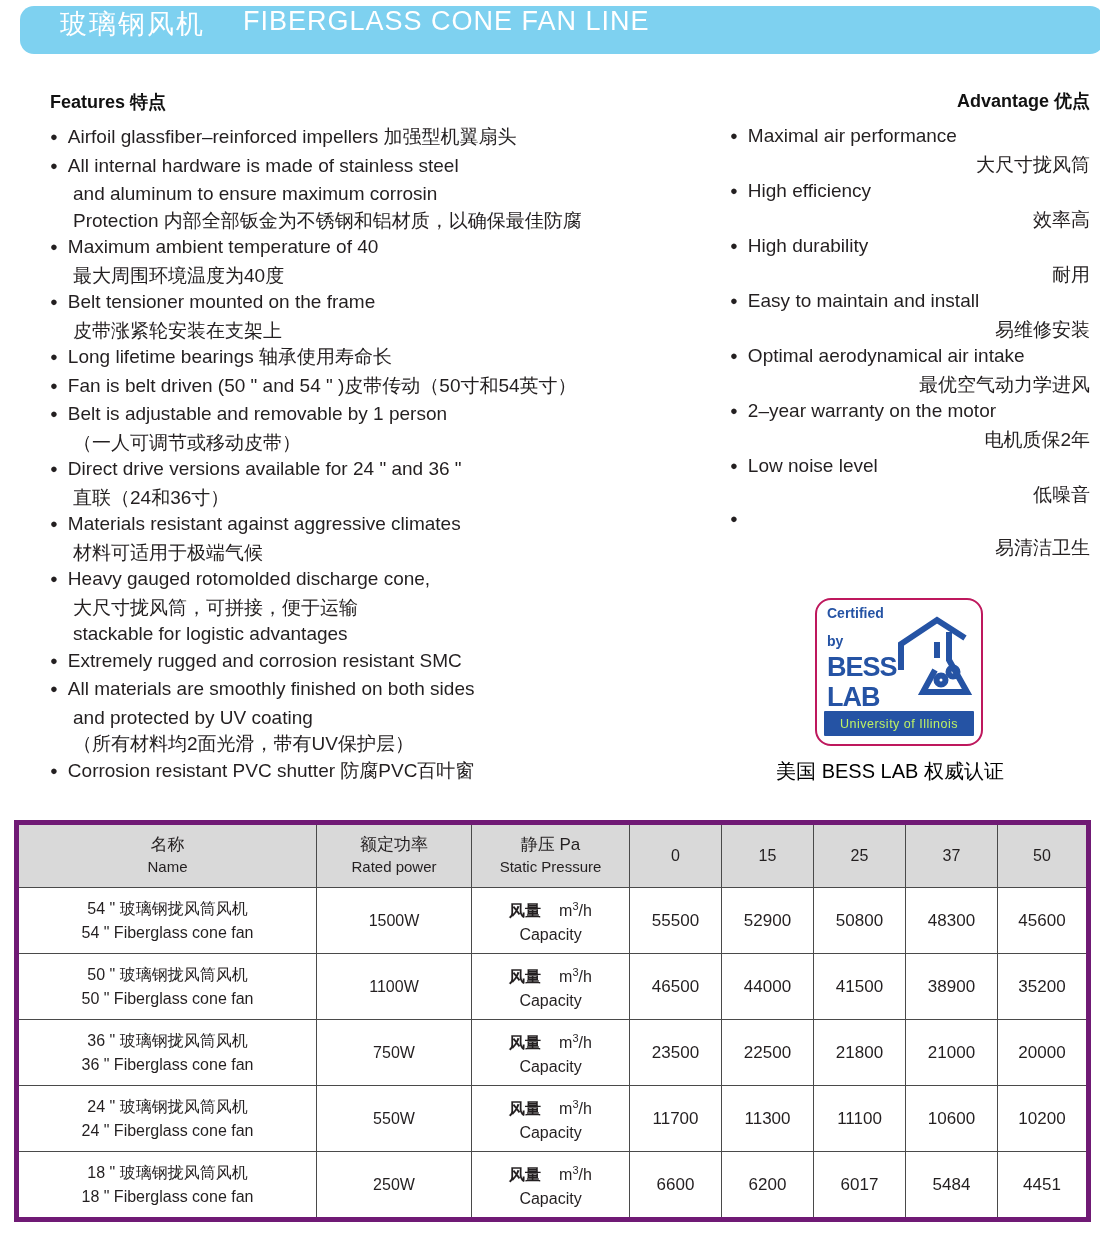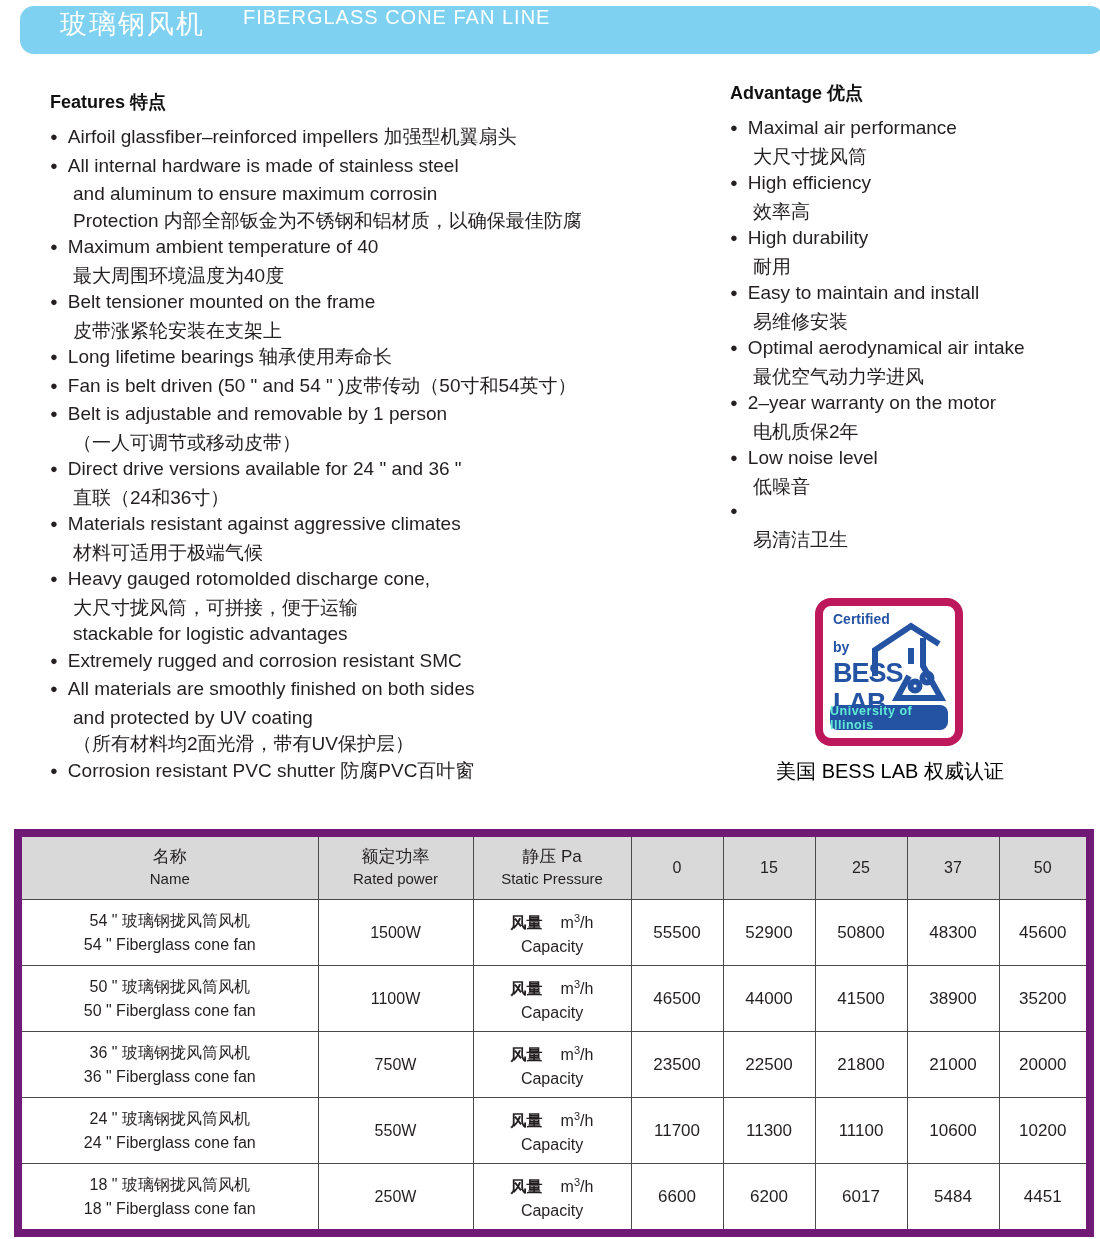--- a/index.html
+++ b/index.html
@@ -3,52 +3,52 @@
 <meta charset="utf-8">
 <style>
   html,body{margin:0;padding:0;background:#ffffff;width:1100px;height:1239px;
     font-family:"Liberation Sans","DejaVu Sans",sans-serif;color:#231f20;}
   .page{position:relative;width:1100px;height:1239px;overflow:hidden;}
 
   
   .banner{position:absolute;left:8px;top:6px;width:1084px;height:48px;background:#7ed1f0;
     border-radius:14px;display:flex;align-items:flex-start;color:#ffffff;font-weight:normal;margin-left:12px;}
   .banner .zh{font-size:27px;margin-left:40px;letter-spacing:2px;}
-  .banner .en{font-size:20px;margin-left:38px;letter-spacing:1px;}
+  .banner .en{font-size:27px;margin-left:38px;letter-spacing:1px;}
 
   
   .features{position:absolute;left:50px;top:90px;width:650px;}
-  .advantages{position:absolute;left:730px;top:81px;width:360px;}
+  .advantages{position:absolute;left:730px;top:89px;width:360px;text-align:right;}
   h2{font-size:18px;font-weight:bold;margin:0 0 10px 0;color:#111;}
   .item{font-size:19px;line-height:26.5px;}
   .l0{display:flex;align-items:baseline;}
   .dot{font-size:13px;margin-right:10px;position:relative;top:-2px;flex:0 0 auto;}
   .cont{padding-left:23px;}
 
   
-  .badge{position:absolute;left:815px;top:598px;width:148px;height:148px;background:#fff;
-    border:8px solid #be185d;border-radius:16px;box-sizing:border-box;}
+  .badge{position:absolute;left:815px;top:598px;width:168px;height:148px;background:#fff;
+    border:2px solid #be185d;border-radius:16px;box-sizing:border-box;}
   .badge-top{position:absolute;left:10px;top:6px;color:#2553a4;font-weight:bold;line-height:1;}
   .badge-top .s1{font-size:14px;}
   .badge-top .s2{font-size:14px;margin-top:14px;}
   .badge-top .s3{font-size:27px;letter-spacing:-1px;margin-top:6px;}
   .badge-top .s4{font-size:27px;letter-spacing:-1px;margin-top:3px;}
   .badge-icon{position:absolute;right:6px;top:14px;}
   .badge-foot{position:absolute;left:7px;right:7px;bottom:8px;height:25px;background:#2553a4;
-    border-radius:8px;color:#5eead4;font-weight:bold;font-size:12.5px;display:flex;
+    border-radius:1px;color:#bef264;font-weight:normal;font-size:12.5px;display:flex;
     align-items:center;justify-content:center;letter-spacing:0.5px;}
   .badge-caption{position:absolute;left:770px;top:758px;width:240px;text-align:center;
     font-size:20px;color:#000000;}
 
   
   table.spec{position:absolute;left:14px;top:820px;width:1072px;border-collapse:collapse;
     table-layout:fixed;font-size:16px;color:#231f20;}
   table.spec th,table.spec td{border:1px solid #4a4a4a;text-align:center;vertical-align:middle;
     padding:0;font-weight:normal;background:#ffffff;}
-  table.spec{border:8px solid #701a75;margin-top:9px;}
+  table.spec{border:5px solid #701a75;}
   table.spec thead th{background:#d9d9d9;height:62px;font-size:16px;line-height:22px;}
   table.spec tbody td{height:65px;line-height:24px;}
   .th-zh{font-size:17px;}
   .th-en{font-size:15px;}
   .num{font-size:17px;}
   .cap-zh{font-weight:bold;margin-right:18px;}
   sup{font-size:11px;}
 </style>
 </head>
 <body>

